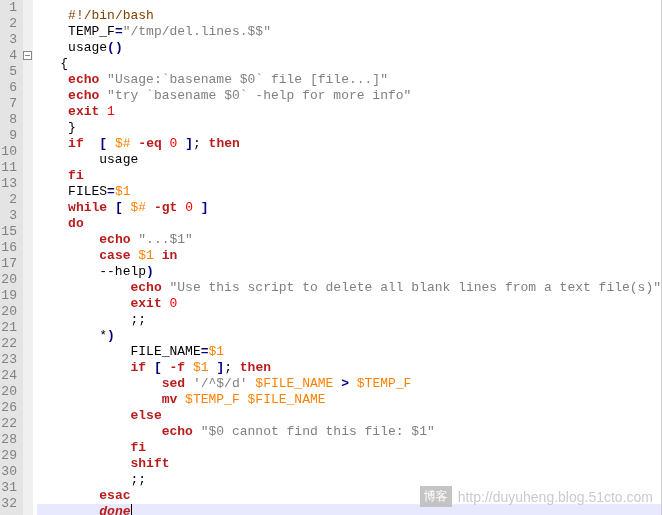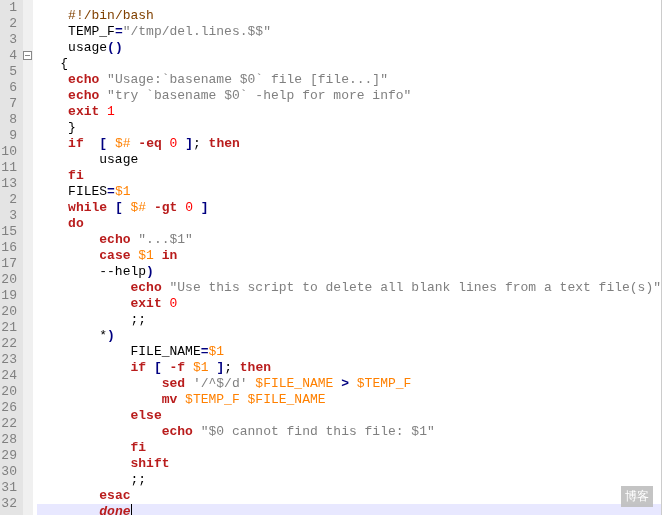--- a/index.html
+++ b/index.html
@@ -156,13 +156,14 @@
       <div class="foldline"></div>
       <div class="foldline"></div>
       <div class="foldline"></div>
       <div class="foldline"></div>
     </div>
   <div class="code" id="code"><div class="ln"><span class="nm">    </span><span class="pp">#!/bin/bash</span></div><div class="ln"><span class="nm">    </span><span class="nm">TEMP_F</span><span class="op">=</span><span class="str">"/tmp/del.lines.$$"</span></div><div class="ln"><span class="nm">    </span><span class="nm">usage</span><span class="op">()</span></div><div class="ln"><span class="nm">   {</span></div><div class="ln"><span class="nm">    </span><span class="kw">echo</span><span class="nm"> </span><span class="str">"Usage:`basename $0` file [file...]"</span></div><div class="ln"><span class="nm">    </span><span class="kw">echo</span><span class="nm"> </span><span class="str">"try `basename $0` -help for more info"</span></div><div class="ln"><span class="nm">    </span><span class="kw">exit</span><span class="nm"> </span><span class="num">1</span></div><div class="ln"><span class="nm">    }</span></div><div class="ln"><span class="nm">    </span><span class="kw">if</span><span class="nm">  </span><span class="op">[</span><span class="nm"> </span><span class="var">$#</span><span class="nm"> </span><span class="kw">-eq</span><span class="nm"> </span><span class="num">0</span><span class="nm"> </span><span class="op">]</span><span class="nm">; </span><span class="kw">then</span></div><div class="ln"><span class="nm">        usage</span></div><div class="ln"><span class="nm">    </span><span class="kw">fi</span></div><div class="ln"><span class="nm">    </span><span class="nm">FILES</span><span class="op">=</span><span class="var">$1</span></div><div class="ln"><span class="nm">    </span><span class="kw">while</span><span class="nm"> </span><span class="op">[</span><span class="nm"> </span><span class="var">$#</span><span class="nm"> </span><span class="kw">-gt</span><span class="nm"> </span><span class="num">0</span><span class="nm"> </span><span class="op">]</span></div><div class="ln"><span class="nm">    </span><span class="kw">do</span></div><div class="ln"><span class="nm">        </span><span class="kw">echo</span><span class="nm"> </span><span class="str">"...$1"</span></div><div class="ln"><span class="nm">        </span><span class="kw">case</span><span class="nm"> </span><span class="var">$1</span><span class="nm"> </span><span class="kw">in</span></div><div class="ln"><span class="nm">        --help</span><span class="op">)</span></div><div class="ln"><span class="nm">            </span><span class="kw">echo</span><span class="nm"> </span><span class="str">"Use this script to delete all blank lines from a text file(s)"</span></div><div class="ln"><span class="nm">            </span><span class="kw">exit</span><span class="nm"> </span><span class="num">0</span></div><div class="ln"><span class="nm">            ;;</span></div><div class="ln"><span class="nm">        *</span><span class="op">)</span></div><div class="ln"><span class="nm">            FILE_NAME</span><span class="op">=</span><span class="var">$1</span></div><div class="ln"><span class="nm">            </span><span class="kw">if</span><span class="nm"> </span><span class="op">[</span><span class="nm"> </span><span class="kw">-f</span><span class="nm"> </span><span class="var">$1</span><span class="nm"> </span><span class="op">]</span><span class="nm">; </span><span class="kw">then</span></div><div class="ln"><span class="nm">                </span><span class="kw">sed</span><span class="nm"> </span><span class="str">'/^$/d'</span><span class="nm"> </span><span class="var">$FILE_NAME</span><span class="nm"> </span><span class="op">&gt;</span><span class="nm"> </span><span class="var">$TEMP_F</span></div><div class="ln"><span class="nm">                </span><span class="kw">mv</span><span class="nm"> </span><span class="var">$TEMP_F</span><span class="nm"> </span><span class="var">$FILE_NAME</span></div><div class="ln"><span class="nm">            </span><span class="kw">else</span></div><div class="ln"><span class="nm">                </span><span class="kw">echo</span><span class="nm"> </span><span class="str">"$0 cannot find this file: $1"</span></div><div class="ln"><span class="nm">            </span><span class="kw">fi</span></div><div class="ln"><span class="nm">            </span><span class="kw">shift</span></div><div class="ln"><span class="nm">            ;;</span></div><div class="ln"><span class="nm">        </span><span class="kw">esac</span></div><div class="ln hl"><span class="nm">        </span><span class="kw">done</span><span class="caret"></span></div></div>
 </div>
 
 <div class="watermark">
   <span class="badge">博客</span>
+  <span>http://duyuheng.blog.51cto.com</span>
 </div>
 
 </body></html>

